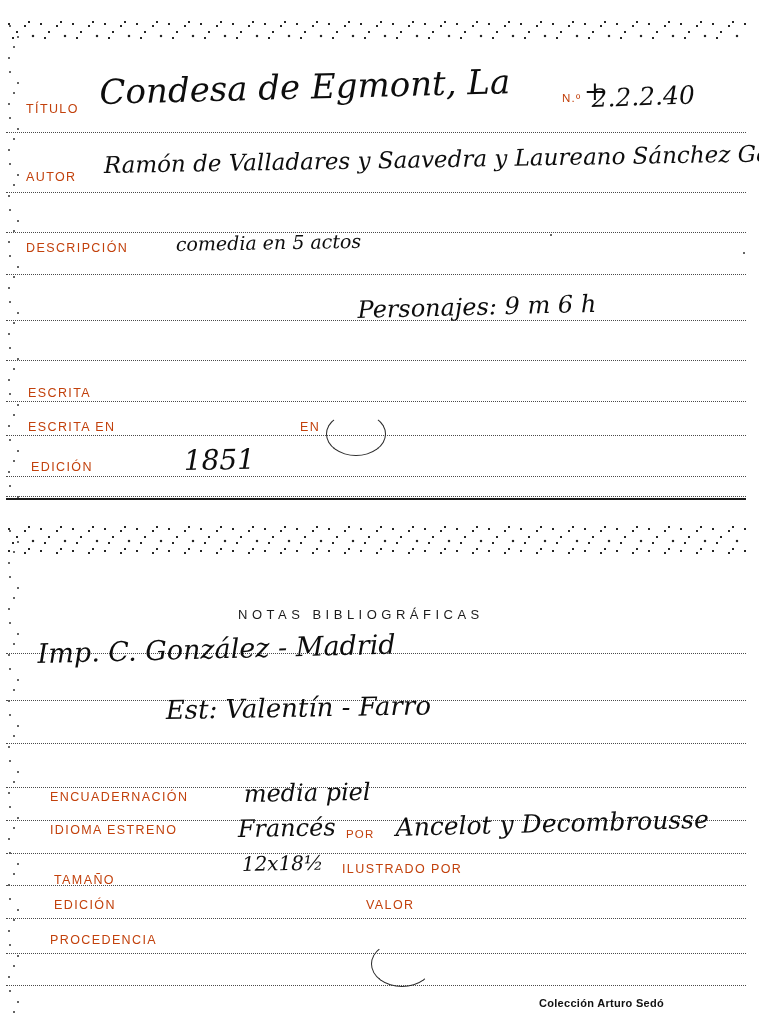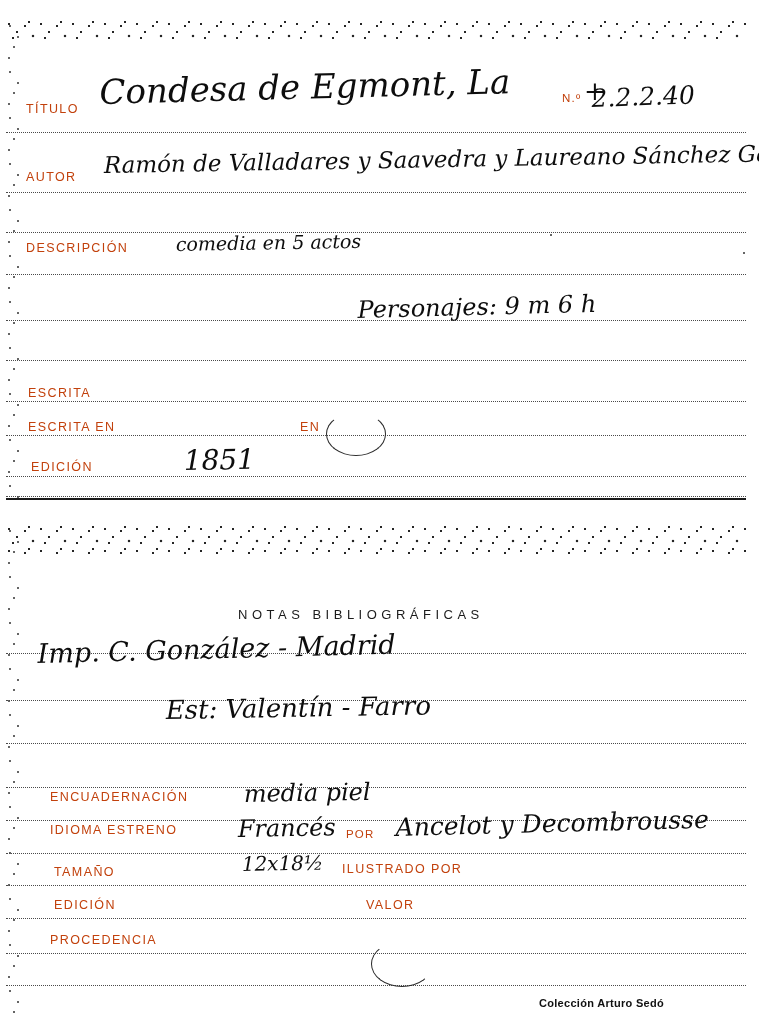--- a/index.html
+++ b/index.html
@@ -201,21 +201,21 @@
     <div class="rule" style="top:460px;"></div>
 
     <div class="heading" style="left:232px; top:82px;">NOTAS BIBLIOGRÁFICAS</div>
 
     <div class="hand" style="left:32px; top:113px; font-size:27px; transform:rotate(-1.5deg);">Imp. C. González - Madrid</div>
     <div class="hand" style="left:160px; top:170px; font-size:26px; transform:rotate(-1deg);">Est: Valentín - Farro</div>
 
     <div class="label" style="left:44px; top:265px;">ENCUADERNACIÓN</div>
     <div class="label" style="left:44px; top:298px;">IDIOMA ESTRENO</div>
     <div class="label sm" style="left:340px; top:303px;">POR</div>
-    <div class="label" style="left:48px; top:340px;text-align:right;">TAMAÑO</div>
+    <div class="label" style="left:48px; top:348px;text-align:right;">TAMAÑO</div>
     <div class="label" style="left:336px; top:337px;">ILUSTRADO POR</div>
     <div class="label" style="left:48px; top:373px;">EDICIÓN</div>
     <div class="label" style="left:360px; top:373px;">VALOR</div>
     <div class="label" style="left:44px; top:408px;text-align:right;">PROCEDENCIA</div>
 
     <div class="hand" style="left:238px; top:255px; font-size:24px; transform:rotate(-1deg);">media piel</div>
     <div class="hand" style="left:232px; top:290px; font-size:24px; transform:rotate(-1deg);">Francés</div>
     <div class="hand" style="left:390px; top:288px; font-size:25px; transform:rotate(-1.5deg);">Ancelot y Decombrousse</div>
     <div class="hand" style="left:236px; top:327px; font-size:20px; transform:rotate(-1deg);">12x18½</div>
 

